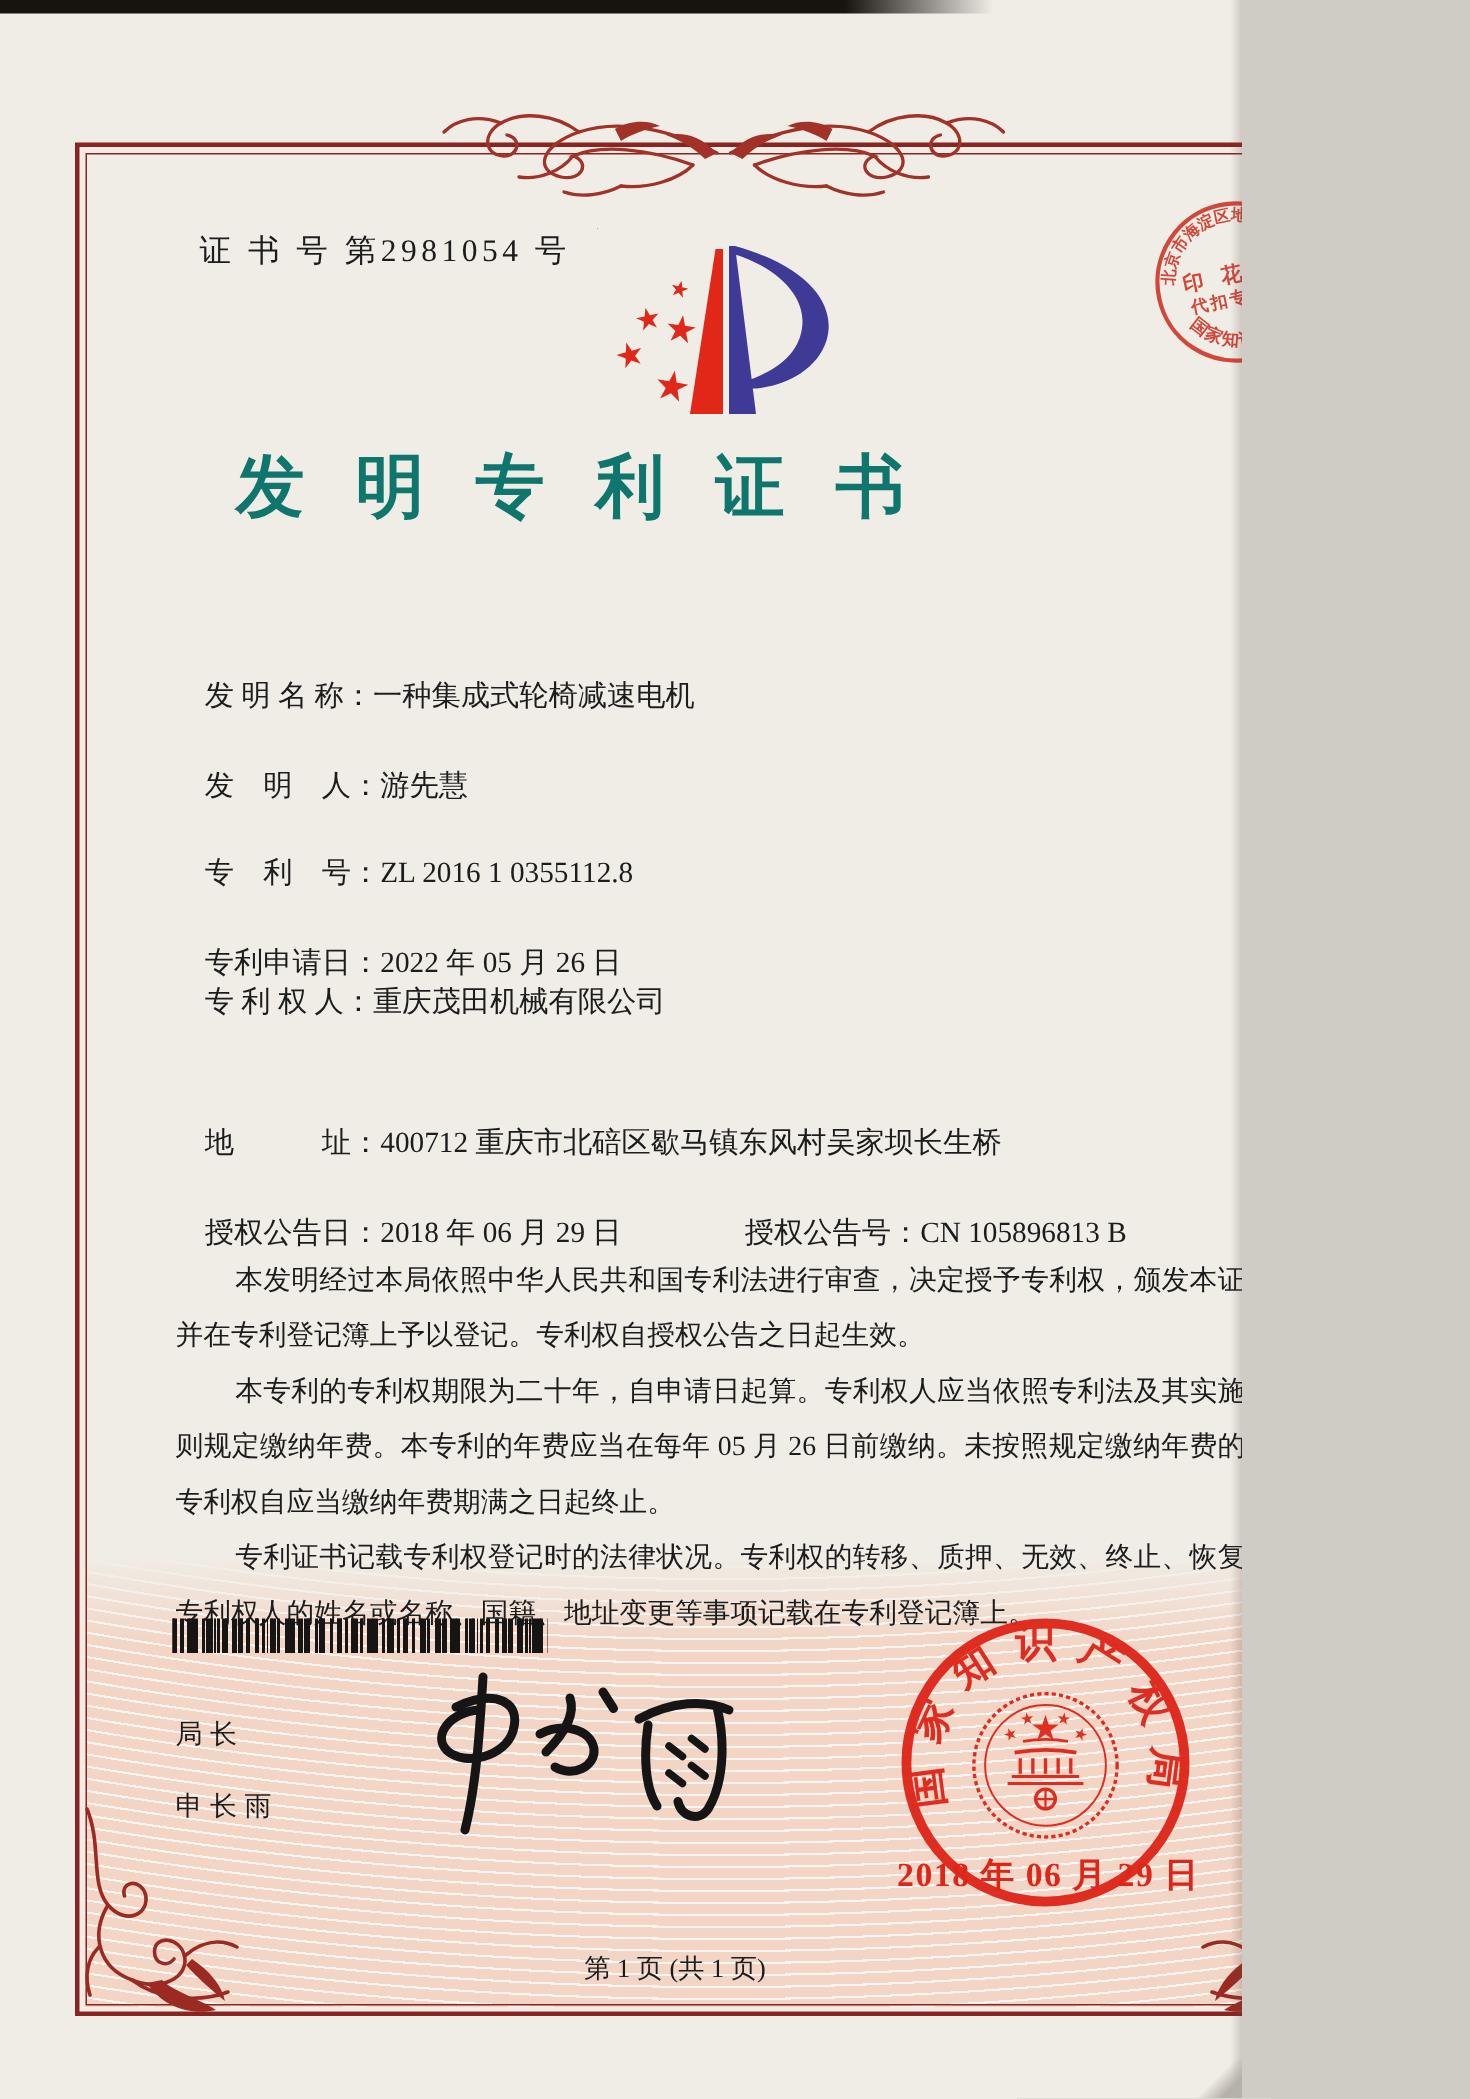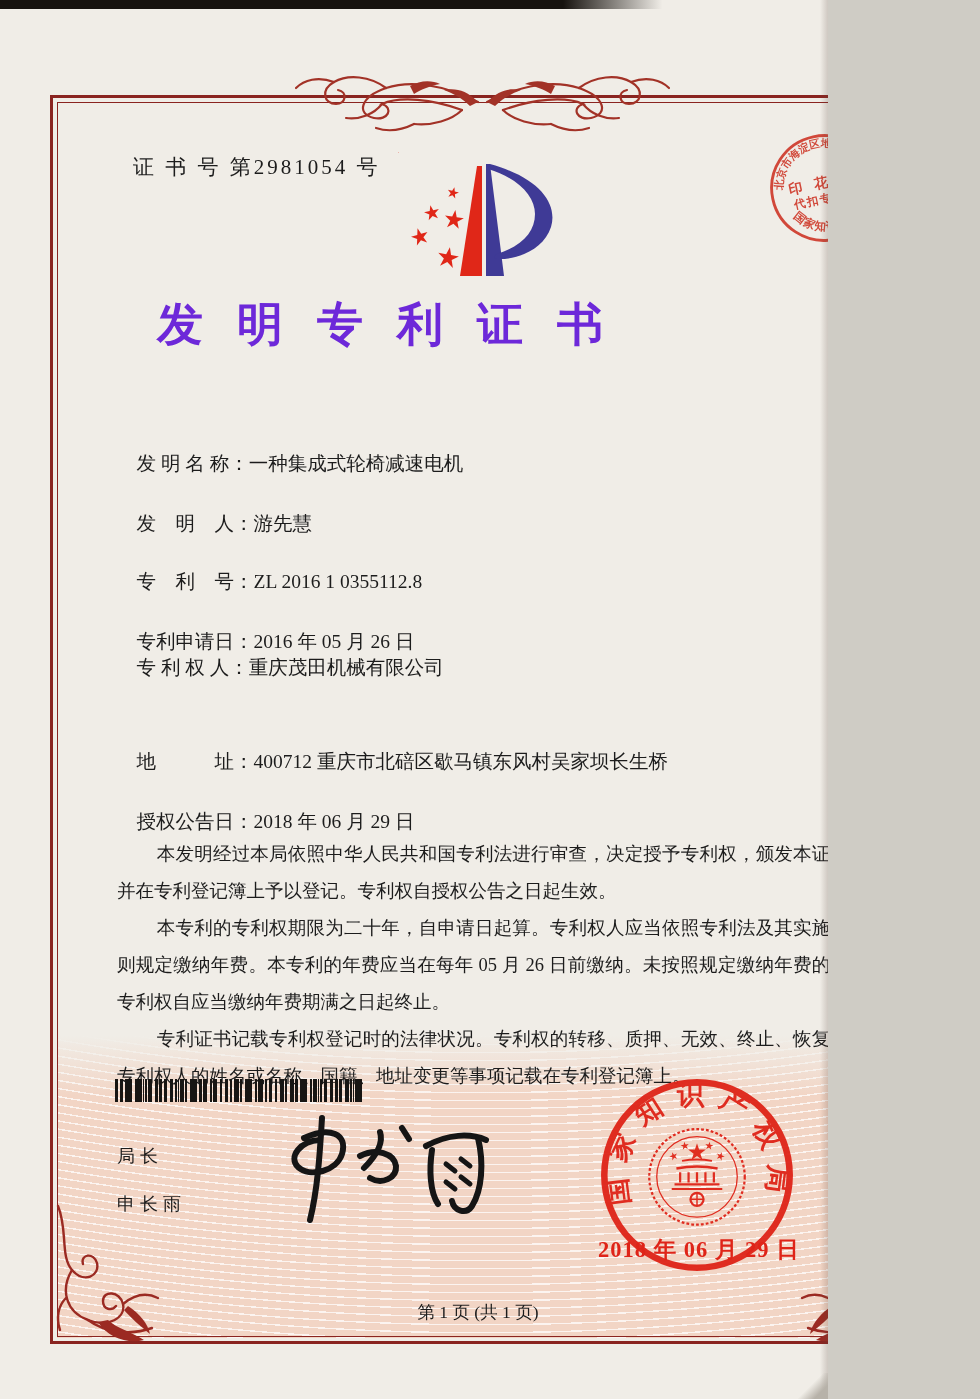--- a/index.html
+++ b/index.html
@@ -21,37 +21,37 @@
         background:
           linear-gradient(rgba(240,237,231,1) 0,rgba(240,237,231,0) 60px),
           repeating-radial-gradient(circle at 50% -2400px,
              rgba(255,255,255,.75) 0 1.4px,rgba(255,255,255,0) 1.4px 8px),
           #f2d5c5;}
   .ornament{position:absolute;z-index:3;}
   
   .abs{position:absolute;z-index:4;}
   .cert-number{left:133px;top:153px;font-size:21px;letter-spacing:3px;white-space:pre;}
   .title{left:0;right:34px;top:294px;text-align:center;font-size:46px;font-weight:bold;
-         letter-spacing:34px;color:#6d28d9;}
+         letter-spacing:34px;color:#0f766e;}
   .field{left:117px;font-size:19.5px;white-space:pre;}
   .flabel,.fvalue{white-space:pre;}
   .paras{left:117px;top:836px;width:732px;font-size:18.5px;line-height:37px;text-align:justify;}
   .paras p{margin:0;text-indent:2.15em;}
   .barcode{left:115px;top:1079px;width:250px;height:23px;z-index:4;
         background:
           repeating-linear-gradient(90deg,#171513 0 2px,rgba(0,0,0,0) 2px 5px),
           repeating-linear-gradient(90deg,#171513 0 1px,rgba(0,0,0,0) 1px 7px),
           repeating-linear-gradient(90deg,#171513 0 3px,rgba(0,0,0,0) 3px 11px);}
   .signer{left:117px;font-size:18px;letter-spacing:5px;white-space:pre;}
   .signature{left:258px;top:1108px;z-index:4;}
   .tax-stamp{left:748px;top:112px;width:152px;height:152px;transform:rotate(-12deg);z-index:5;opacity:.92;}
   .office-seal{left:594px;top:1072px;width:206px;height:206px;z-index:5;opacity:.95;}
   .seal-date{left:598px;top:1234px;width:192px;text-align:center;font-size:22.5px;font-weight:bold;
         color:#df2418;letter-spacing:1px;z-index:5;white-space:pre;}
-  .footer{left:50px;top:1300px;width:800px;text-align:center;font-size:17.5px;white-space:pre;padding-left:28px;}
+  .footer{left:50px;top:1300px;width:800px;text-align:center;font-size:17.5px;white-space:pre;}
   .stamp-text{font-family:"Liberation Serif","DejaVu Serif",serif;font-weight:bold;}
 </style>
 </head>
 <body>
 
 <div class="page">
 
   <div class="scan-top"></div>
   <div class="scan-right"></div>
   <div class="scan-corner"></div>
@@ -124,30 +124,33 @@
   <div class="abs field" style="top:488px">
     <span class="flabel">发　明　人：</span><span class="fvalue">游先慧</span>
   </div>
   <div class="abs field" style="top:428px">
     <span class="flabel">发 明 名 称：</span><span class="fvalue">一种集成式轮椅减速电机</span>
   </div>
   <div class="abs field" style="top:546px">
     <span class="flabel">专　利　号：</span><span class="fvalue">ZL 2016 1 0355112.8</span>
   </div>
   <div class="abs field" style="top:606px">
-    <span class="flabel">专利申请日：</span><span class="fvalue">2016 年 05 月 26 日</span>
+    <span class="flabel">专利申请日：</span><span class="fvalue">2022 年 05 月 26 日</span>
   </div>
   <div class="abs field" style="top:632px">
     <span class="flabel">专 利 权 人：</span><span class="fvalue">重庆茂田机械有限公司</span>
   </div>
   <div class="abs field" style="top:726px">
     <span class="flabel">地　　　址：</span><span class="fvalue">400712 重庆市北碚区歇马镇东风村吴家坝长生桥</span>
   </div>
   <div class="abs field" style="top:786px">
     <span class="flabel">授权公告日：</span><span class="fvalue">2018 年 06 月 29 日</span>
+  </div>
+  <div class="abs field" style="top:786px;left:477px">
+    <span class="flabel">授权公告号：</span><span class="fvalue">CN 105896813 B</span>
   </div>
 
   <div class="abs paras">
     <p>本发明经过本局依照中华人民共和国专利法进行审查，决定授予专利权，颁发本证书并在专利登记簿上予以登记。专利权自授权公告之日起生效。</p>
     <p>本专利的专利权期限为二十年，自申请日起算。专利权人应当依照专利法及其实施细则规定缴纳年费。本专利的年费应当在每年 05 月 26 日前缴纳。未按照规定缴纳年费的，专利权自应当缴纳年费期满之日起终止。</p>
     <p>专利证书记载专利权登记时的法律状况。专利权的转移、质押、无效、终止、恢复和专利权人的姓名或名称、国籍、地址变更等事项记载在专利登记簿上。</p>
   </div>
 
   <div class="abs barcode"></div>
 

